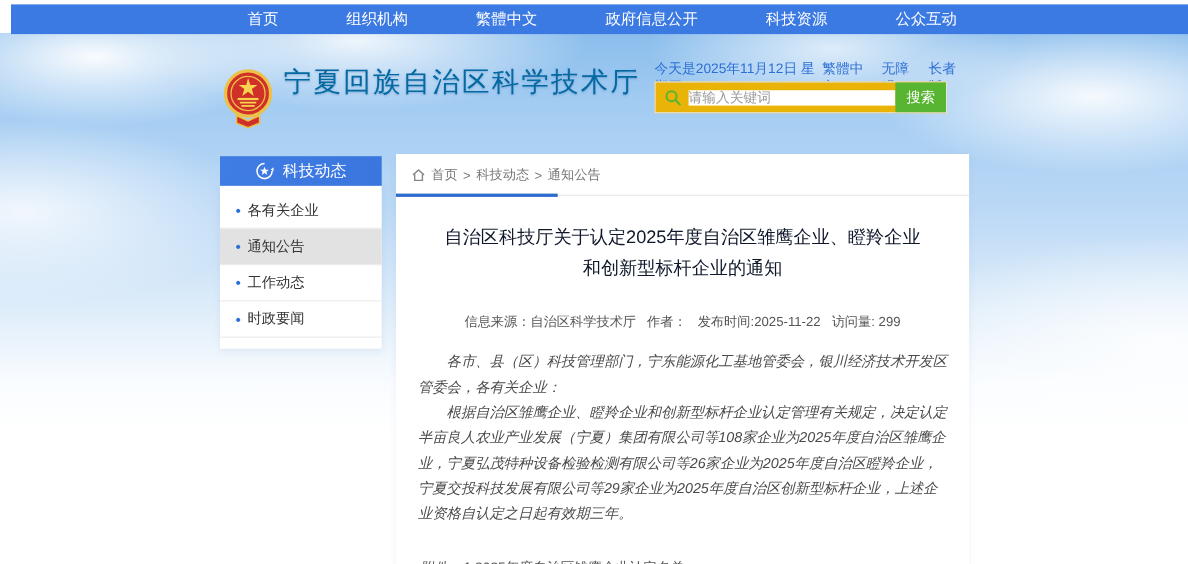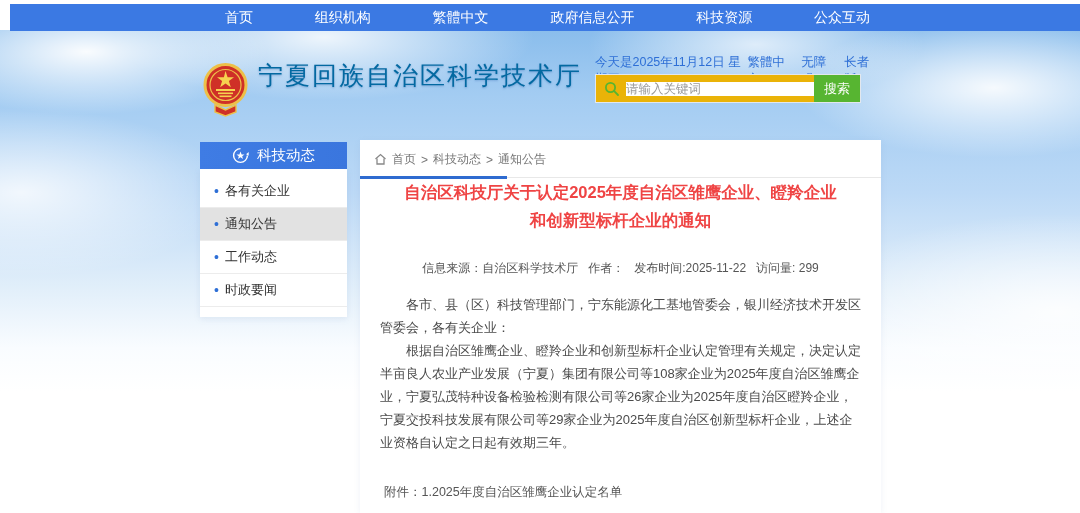--- a/index.html
+++ b/index.html
@@ -60,25 +60,25 @@
   .side-item.active { background:#e2e2e2; }
 
   
   .main { position:absolute; left:360px; top:140px; width:521px; height:373px;
     background:#ffffff; box-shadow:0 2px 6px rgba(120,150,190,.12); }
   .crumbs { position:relative; display:flex; align-items:center; gap:5px;
     padding:11px 14px 9px 14px; font-size:12px; color:#777; border-bottom:1px solid #e8e8e8; }
   .crumbs .crumb { cursor:pointer; }
   .crumb-accent { position:absolute; left:0; bottom:-2px; width:147px; height:3px; background:#2e6bd0; }
 
-  .art-title { text-align:center; font-size:16.5px; font-weight:bold;
-    color:#ef4444; line-height:28px; }
+  .art-title { margin-top:24px; text-align:center; font-size:16.5px; font-weight:normal;
+    color:#0f172a; line-height:28px; }
   .art-meta { margin-top:26px; text-align:right; font-size:12px; color:#555;
     display:flex; justify-content:center; gap:10px; }
-  .art-body { padding:16px 20px 0 20px; font-size:13px; color:#4a4a4a; line-height:23px; }
+  .art-body { padding:16px 20px 0 20px; font-size:13px; color:#4a4a4a; line-height:23px;font-style:italic; }
   .art-body p { text-indent:2em; }
   .attachments { display:flex; margin:30px 0 0 24px; font-size:12.5px; color:#555; }
   .attach-list { display:flex; flex-direction:column; gap:4px; }
   .attach-list span { cursor:pointer; }
 
   .icon-svg { display:block; }
 </style>
 </head>
 <body>
 

